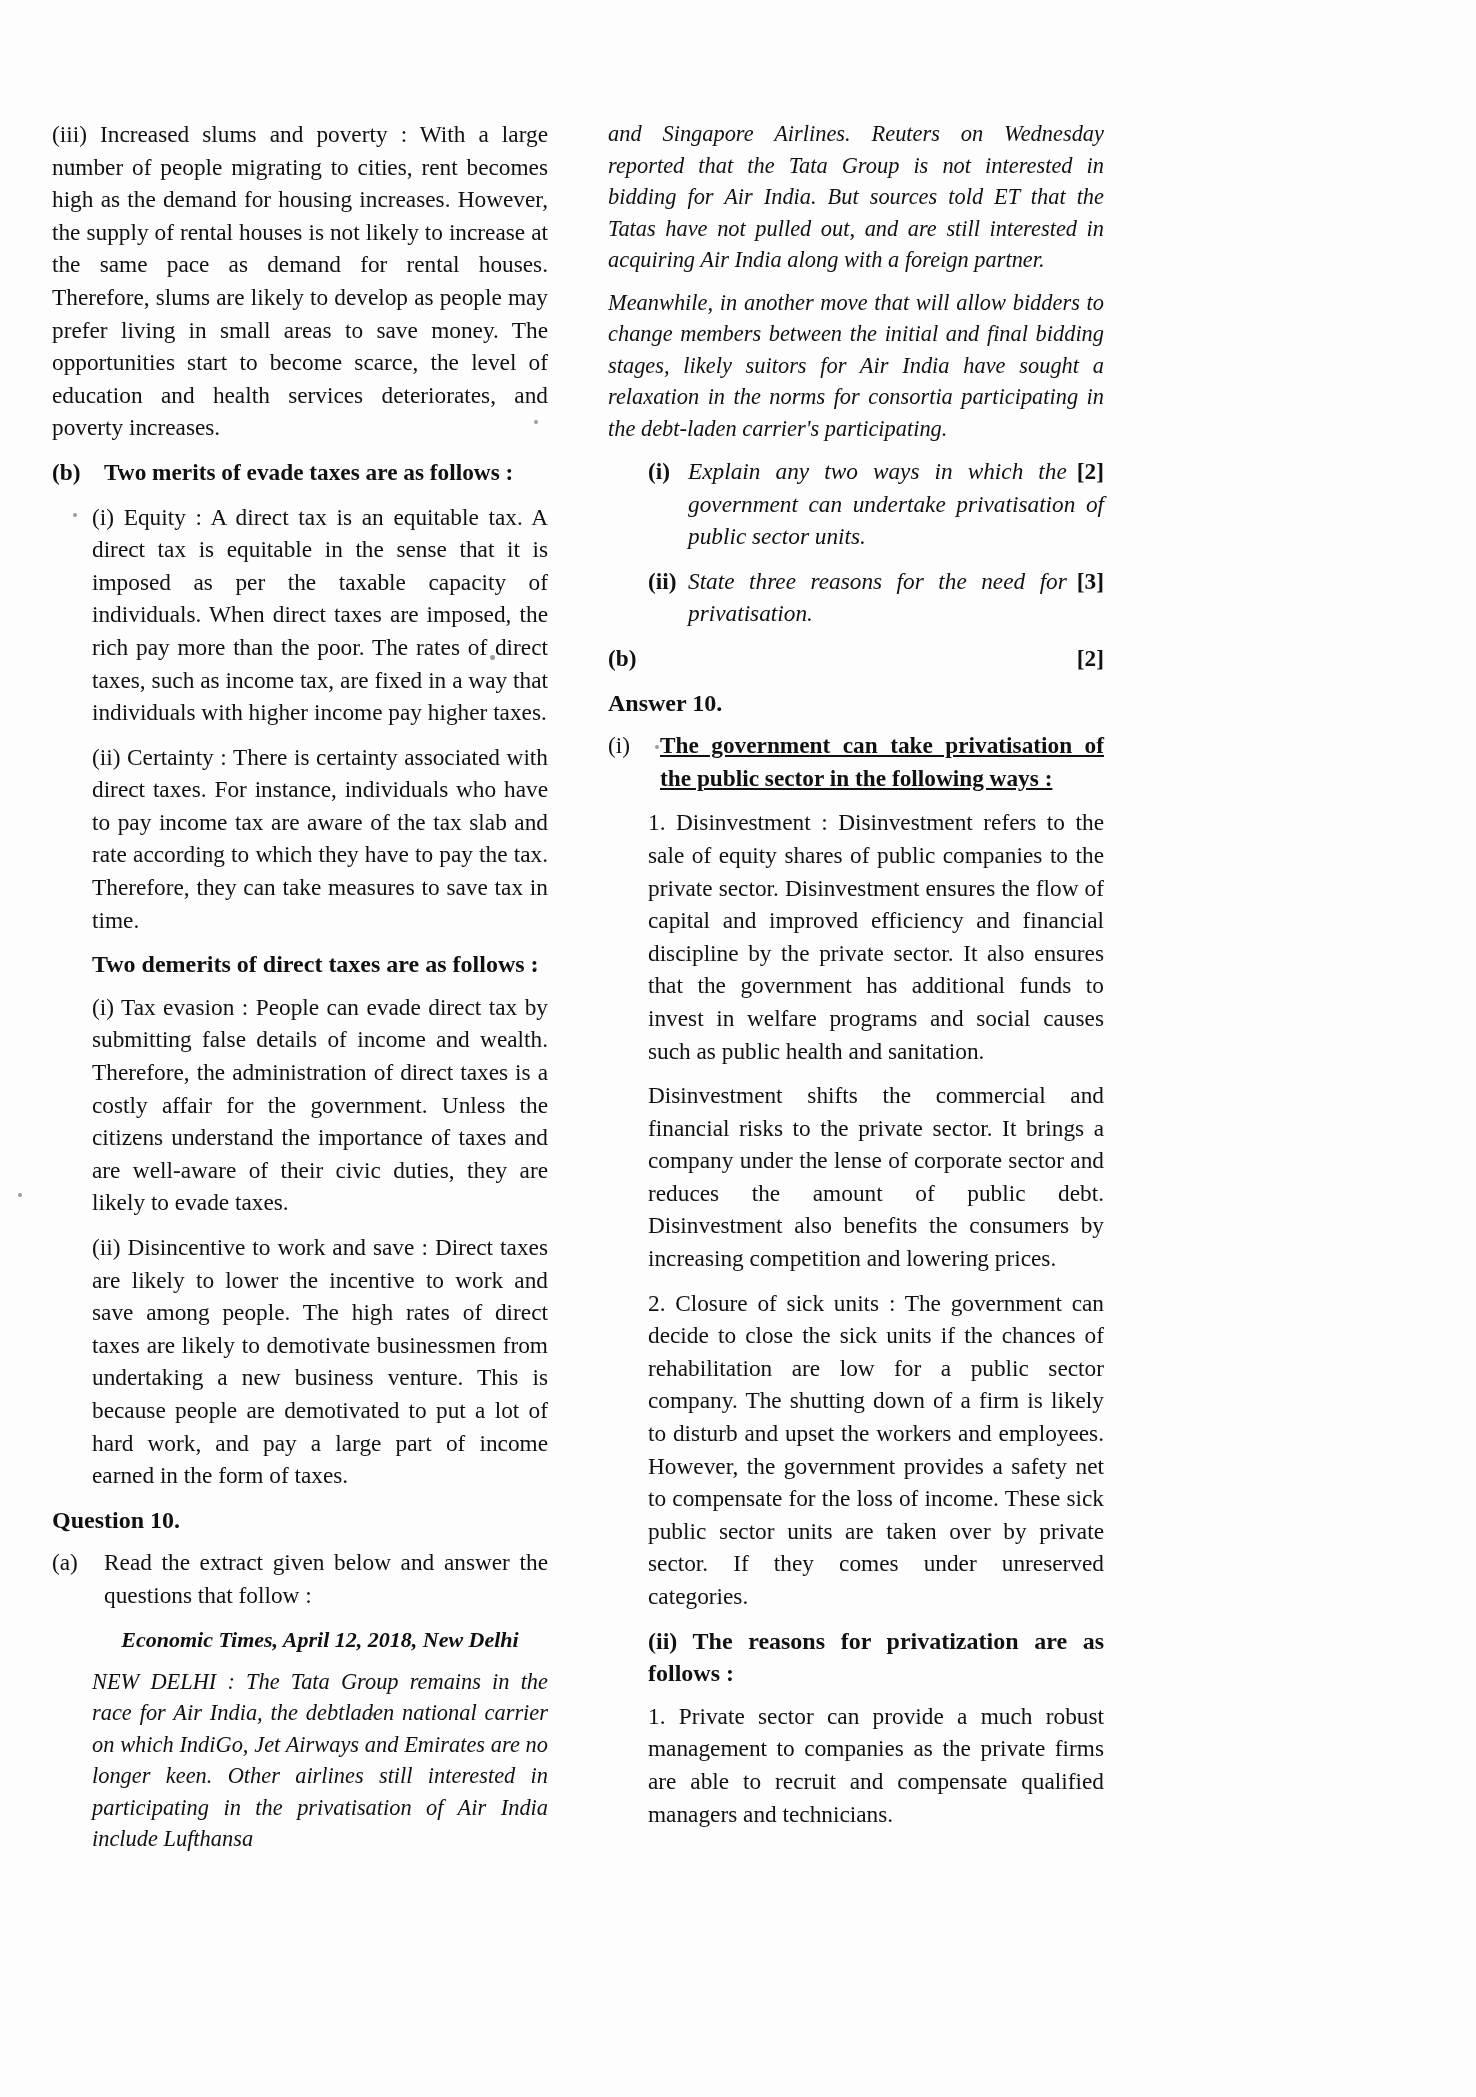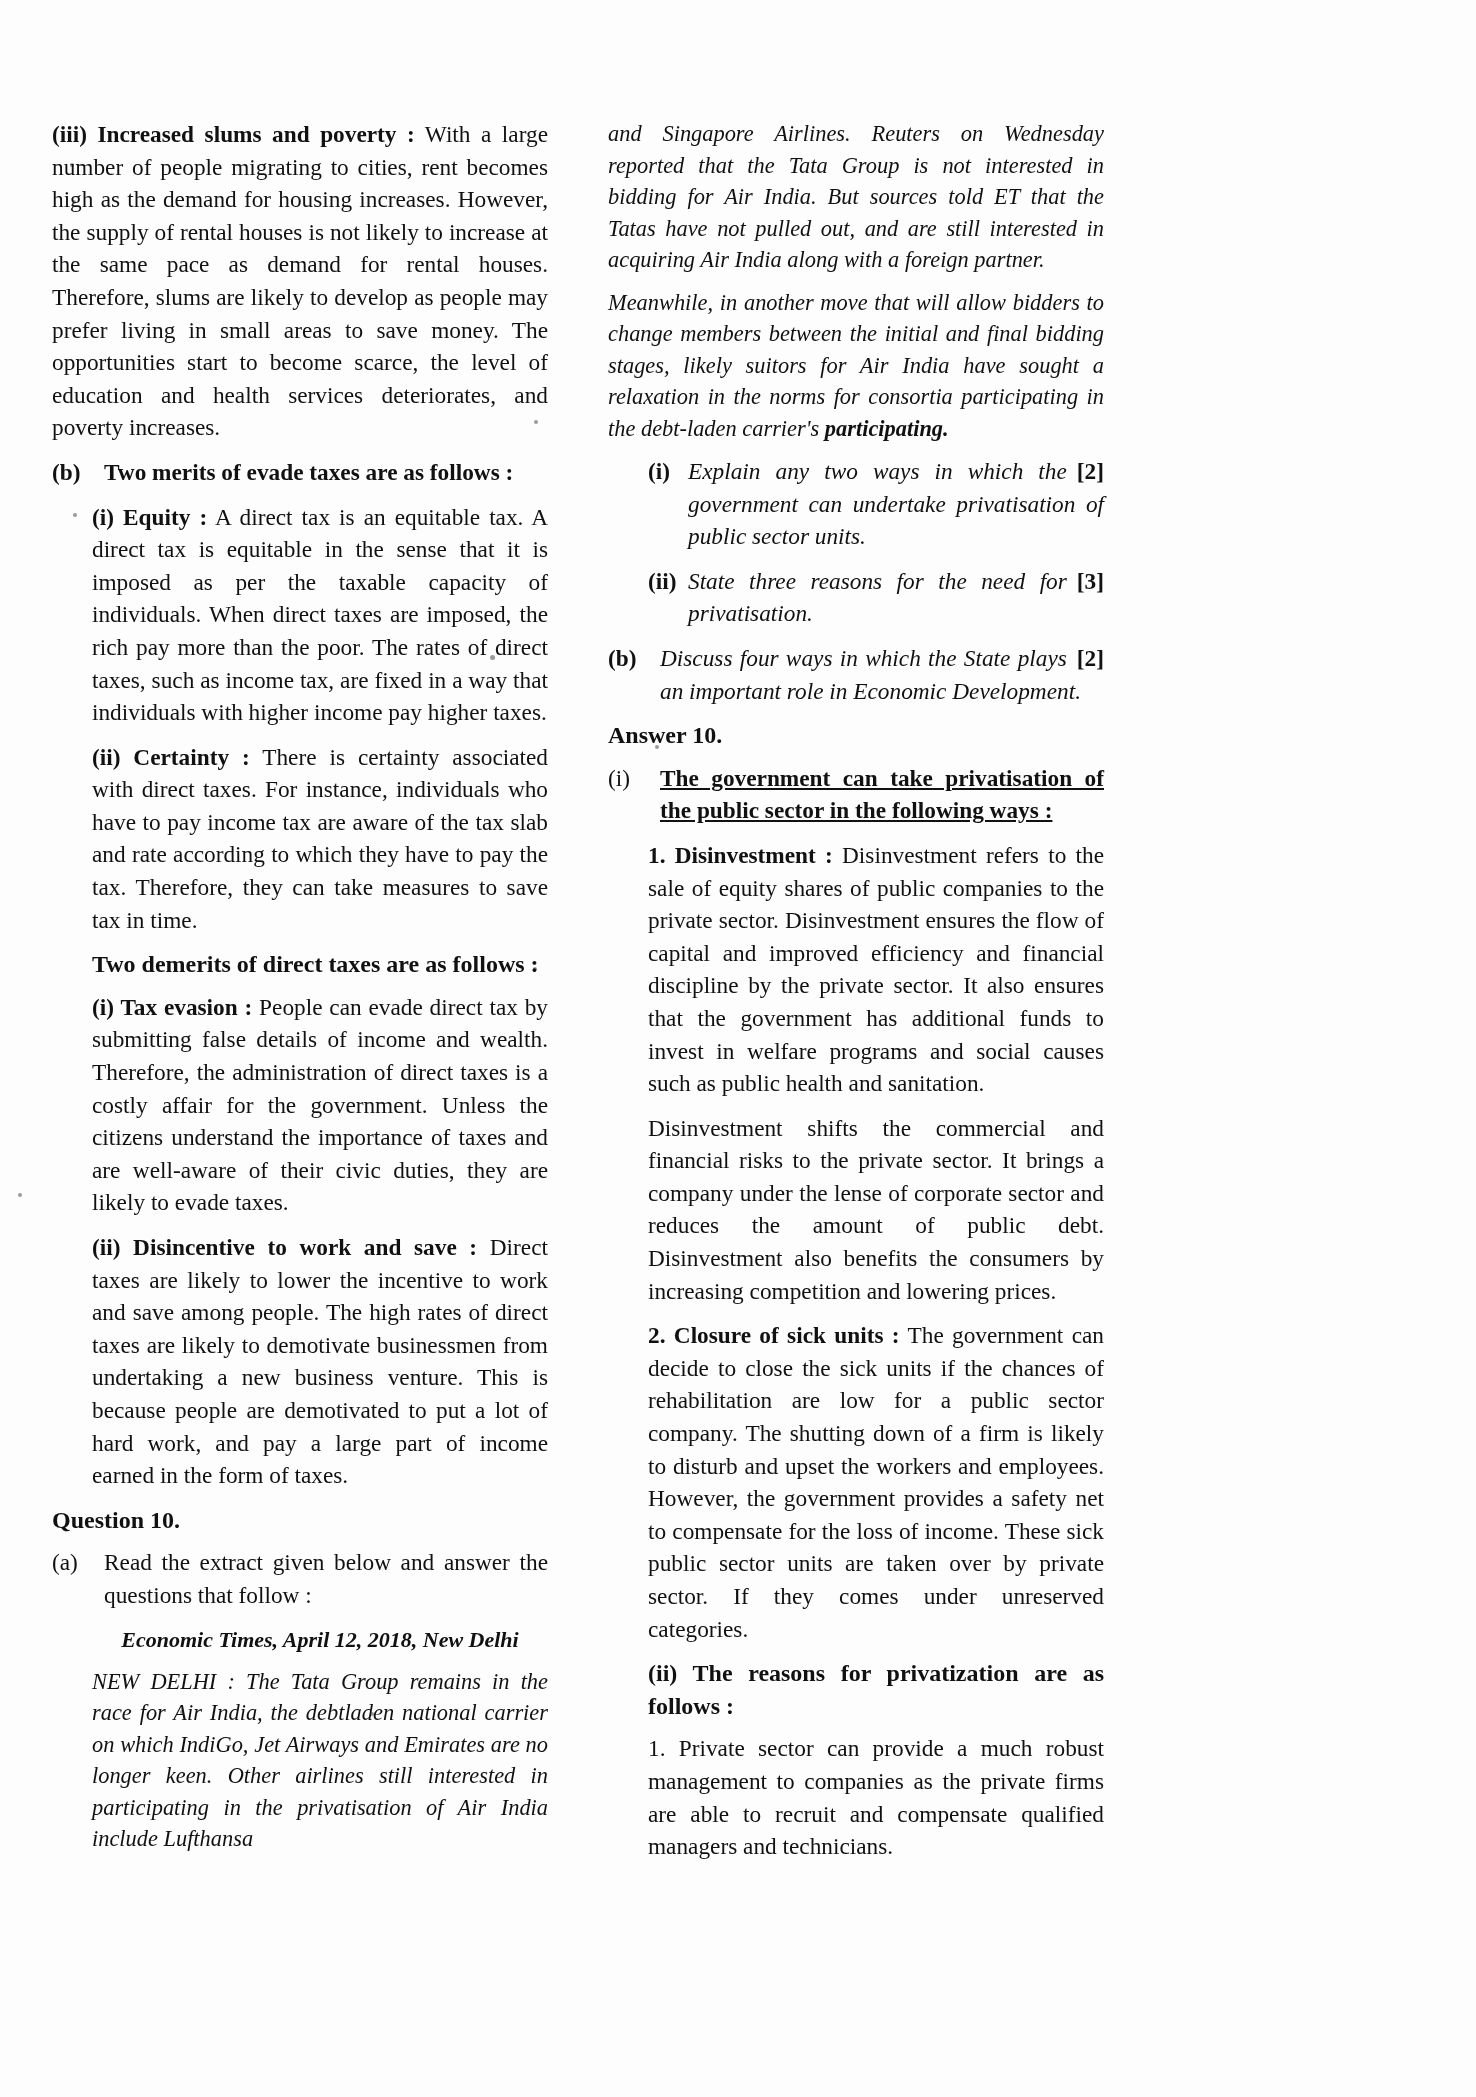--- a/index.html
+++ b/index.html
@@ -41,21 +41,21 @@
   
   p {
     margin: 0 0 12px 0;
     font-size: 23.3px;
     line-height: 32.6px;
     text-align: justify;
     text-justify: inter-word;
     hyphens: none;
   }
   .ind { text-indent: 0; padding-left: 40px; }
-  b, strong { font-weight: bold; }
+  b, strong { font-weight: normal; }
 
   
   .row {
     display: flex;
     align-items: flex-start;
     margin: 0 0 12px 0;
   }
   .row .lab {
     flex: 0 0 auto;
     font-size: 23.3px;
@@ -190,21 +190,21 @@
         <div class="body q-italic"><span class="marks mk">[2]</span><span>Explain any two ways in which the government can undertake privatisation of public sector units.</span></div>
       </div>
 
       <div class="row gut1">
         <div class="lab">(ii)</div>
         <div class="body q-italic"><span class="marks mk">[3]</span><span>State three reasons for the need for privatisation.</span></div>
       </div>
 
       <div class="row gut0">
         <div class="lab">(b)</div>
-        <div class="body q-italic"><span class="marks mk">[2]</span><span>Discuss four ways in which the State plays an important role in Economic Development.</span></div>
+        <div class="body q-italic"><span class="marks mk">[2]</span></div>
       </div>
 
       <p class="heading">Answer 10.</p>
 
       <div class="row gut0">
         <div class="lab plain">(i)</div>
         <div class="body" style="font-weight:bold;text-decoration:underline;">The government can take privatisation of the public sector in the following ways :</div>
       </div>
 
       <p class="ind">

